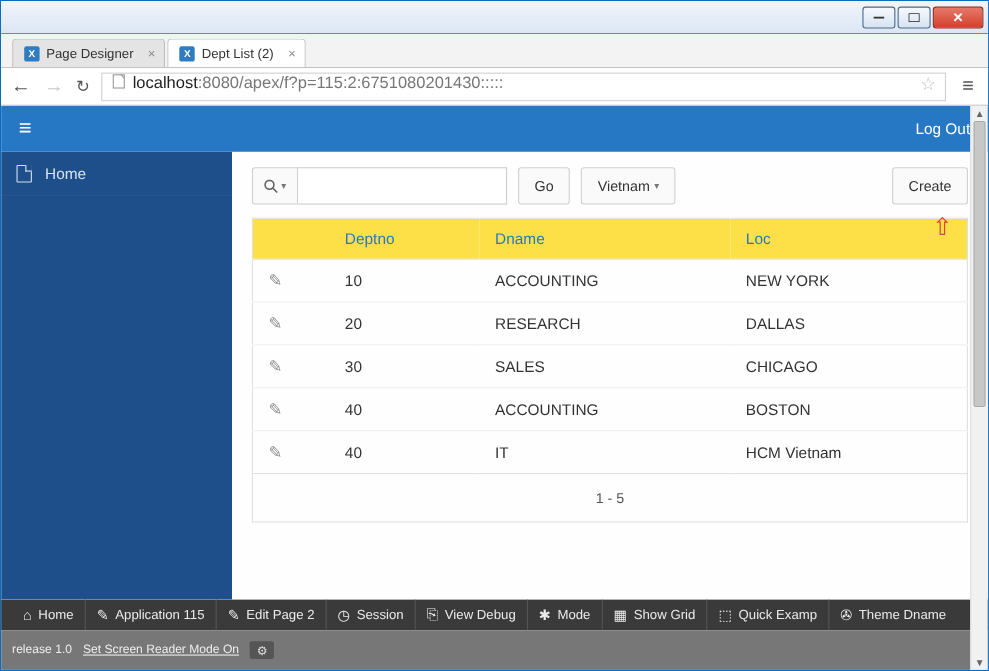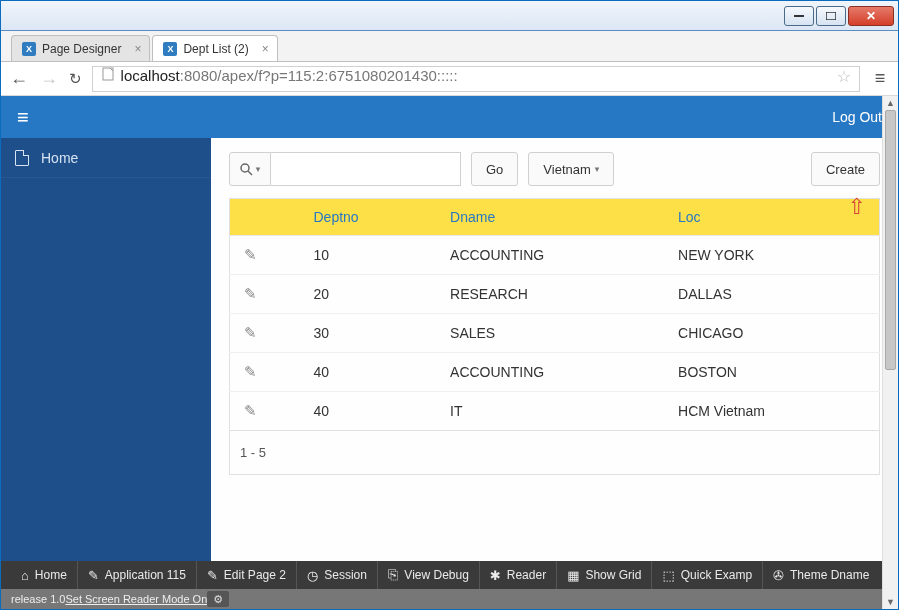--- a/index.html
+++ b/index.html
@@ -40,31 +40,31 @@
 .toolbar .search-input{width:190px;height:34px;border:1px solid #d0d0d0;border-left:none;padding:0 8px;font-size:13px}
 .toolbar .btn{height:34px;padding:4px 14px;border:1px solid #d0d0d0;border-radius:3px;background:#fafafa;font-size:13px;color:#333;display:flex;align-items:center;gap:4px}
 .toolbar .create-btn{margin-left:auto}
 .arrow-annotation{position:absolute;right:32px;top:56px;color:#d9463a;font-size:22px;pointer-events:none}
 table.report{width:100%;border-collapse:collapse;border:1px solid #e0e0e0;font-size:14px}
 table.report th{text-align:left;padding:10px 14px;color:#2778c4;font-weight:400;border-bottom:1px solid #e7e7e7;background:#fde047}
 table.report th.edit-col{width:70px}
 table.report td{padding:10px 14px;border-bottom:1px solid #efefef;color:#333}
 table.report tr:last-child td{border-bottom:none}
 .edit-icon{color:#888;font-size:15px}
-.pagination{text-align:left;padding:14px 10px;color:#555;font-size:13px;border:1px solid #e0e0e0;border-top:none}
+.pagination{text-align:center;padding:14px 0;color:#555;font-size:13px;border:1px solid #e0e0e0;border-top:none}
 .scrollbar-v{position:absolute;right:0;top:0;bottom:0;width:16px;background:#f1f1f1;border-left:1px solid #dedede}
 .scrollbar-v .thumb{position:absolute;top:14px;left:2px;right:2px;height:260px;background:#c7c7c7;border:1px solid #a9a9a9;border-radius:2px}
 .scrollbar-v .arrow{position:absolute;left:0;right:0;height:14px;display:flex;align-items:center;justify-content:center;font-size:9px;color:#666}
 .scrollbar-v .arrow.up{top:0}
 .scrollbar-v .arrow.down{bottom:0}
 .dev-toolbar{height:28px;background:#3a3a3a;color:#eaeaea;display:flex;align-items:center;font-size:12px;padding:0 10px;gap:0}
 .dev-toolbar .dt-item{display:flex;align-items:center;gap:6px;padding:0 10px;height:100%;border-right:1px solid #555}
 .dev-toolbar .dt-item:last-child{border-right:none}
 .dev-toolbar .dt-icon{font-size:13px}
-.statusbar{height:20px;background:#777;color:#eee;font-size:11px;display:flex;align-items:center;padding:0 10px;gap:0}
+.statusbar{height:36px;background:#777;color:#eee;font-size:11px;display:flex;align-items:center;padding:0 10px;gap:10px}
 .statusbar .sm-btn{width:22px;height:16px;background:#555;border-radius:2px;display:flex;align-items:center;justify-content:center;color:#ddd;font-size:11px}
 .statusbar .underline{text-decoration:underline}
 svg{display:block}
 </style>
 </head>
 <body>
 <div class="window">
 
   <div class="titlebar">
     <div class="win-btn">
@@ -209,21 +209,21 @@
       <div class="dt-item">
           <span class="dt-icon">◷</span>
           <span>Session</span>
         </div>
       <div class="dt-item">
           <span class="dt-icon">⎘</span>
           <span>View Debug</span>
         </div>
       <div class="dt-item">
           <span class="dt-icon">✱</span>
-          <span>Reader</span>
+          <span>Mode</span>
         </div>
       <div class="dt-item">
           <span class="dt-icon">▦</span>
           <span>Show Grid</span>
         </div>
       <div class="dt-item">
           <span class="dt-icon">⬚</span>
           <span>Quick Examp</span>
         </div>
       <div class="dt-item">

